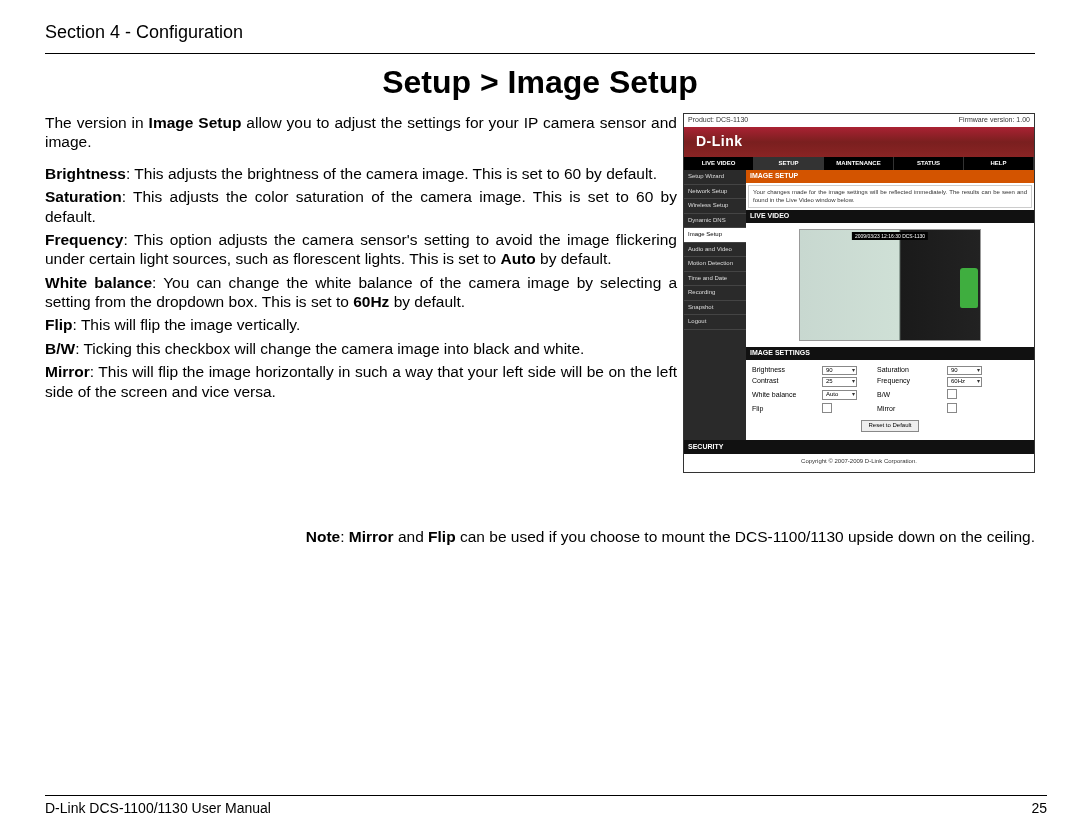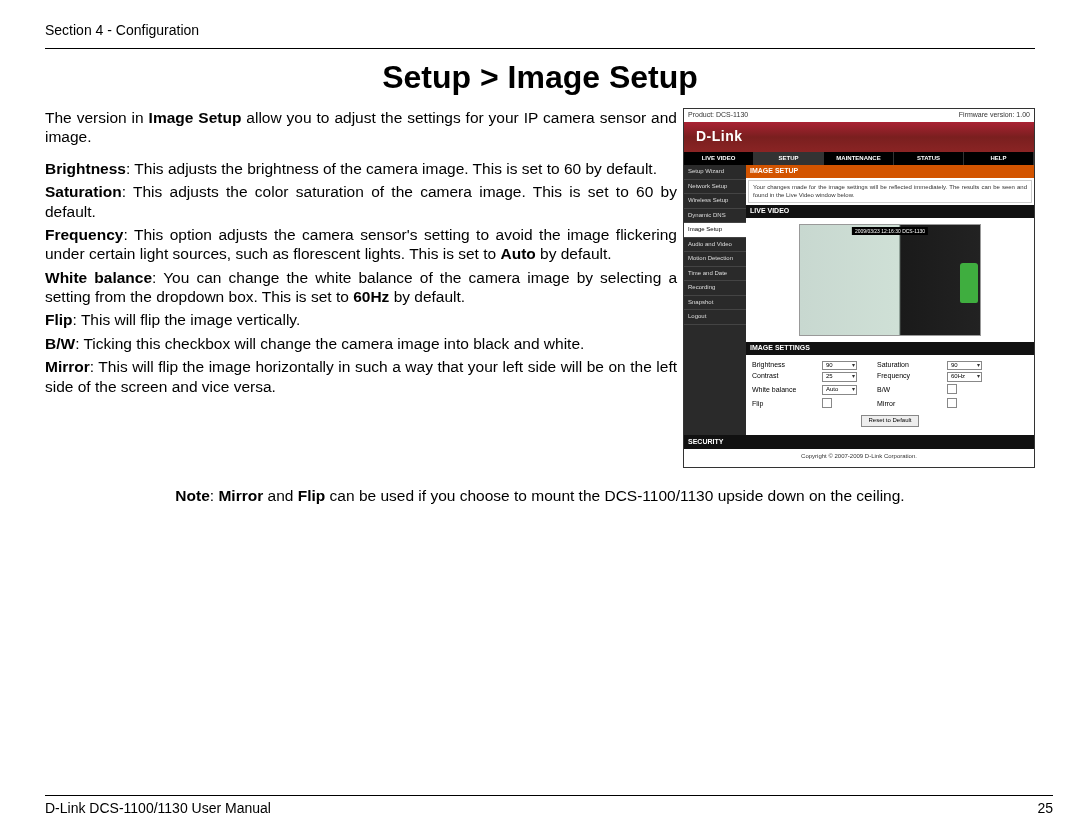--- a/index.html
+++ b/index.html
@@ -16,21 +16,21 @@
   .page {
     padding: 18px 45px 0 45px;
     box-sizing: border-box;
   }
   .top-rule {
     border: none;
     border-top: 1px solid #000;
     margin: 0;
   }
   .section-header {
-    font-size: 14px;
+    font-size: 18px;
     margin: 4px 0 10px 0;
   }
   .title {
     text-align: center;
     font-weight: 700;
     font-size: 32px;
     margin: 10px 0 12px 0;
   }
   .content {
     font-size: 15.5px;
@@ -196,21 +196,21 @@
   }
   .fig-foot {
     text-align: center;
     font-size: 6px;
     color: #333;
     padding: 4px 0 6px 0;
   }
   .b { font-weight: 700; }
   .footer {
     position: absolute;
-    left: 45px; right: 27px;
+    left: 45px; right: 33px;
     bottom: 18px;
   }
   .bot-rule {
     border: none;
     border-top: 1px solid #000;
     margin: 0 0 4px 0;
   }
   .foot-row {
     display: flex;
     justify-content: space-between;
@@ -319,21 +319,21 @@
     <p><span class="b">White balance</span><span>: You can change the white balance of the camera image by selecting a setting from the dropdown box. This is set to </span><span class="b">60Hz</span><span> by default.</span></p>
 
     <p><span class="b">Flip</span><span>: This will flip the image vertically.</span></p>
 
     <p><span class="b">B/W</span><span>: Ticking this checkbox will change the camera image into black and white.</span></p>
 
     <p><span class="b">Mirror</span><span>: This will flip the image horizontally in such a way that your left side will be on the left side of the screen and vice versa.</span></p>
 
     <div style="clear:both; height:12px;"></div>
 
-    <p style="text-align:center;">
+    <p style="text-align:right;margin-top:36px;">
       <span class="b">Note</span><span>: </span><span class="b">Mirror</span><span> and </span><span class="b">Flip</span><span> can be used if you choose to mount the DCS-1100/1130 upside down on the ceiling.</span>
     </p>
 
   </div>
 </div>
 
 <div class="footer">
   <hr class="bot-rule">
   <div class="foot-row">
     <span>D-Link DCS-1100/1130 User Manual</span>

